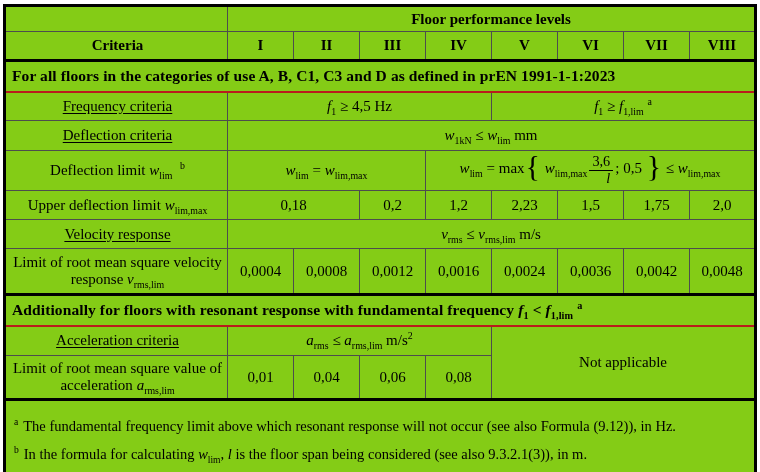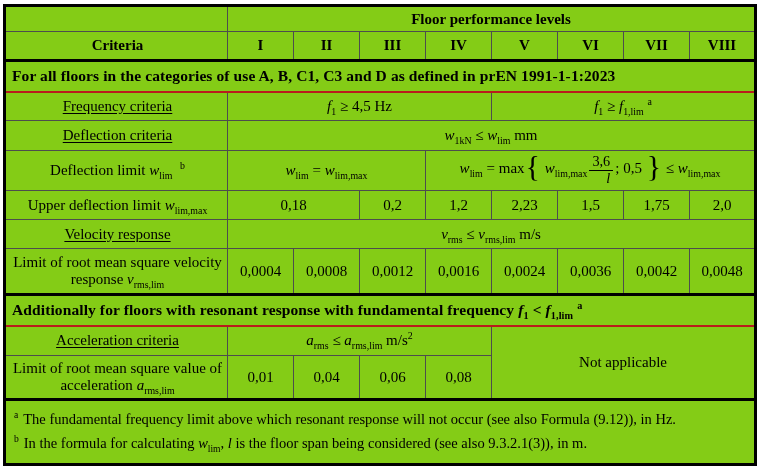--- a/index.html
+++ b/index.html
@@ -33,21 +33,21 @@
   .sec{font-weight:bold;font-size:15.5px;padding-left:6px;letter-spacing:0.1px;}
   sub{font-size:0.66em;line-height:0;}
   sup{font-size:0.66em;line-height:0;}
   i{font-style:italic;}
   .nw{white-space:nowrap;}
   .br{font-size:30px;line-height:0;vertical-align:-0.1em;font-weight:normal;padding:0 1px;}
   .frac{display:inline-block;vertical-align:-0.68em;text-align:center;line-height:1.12;margin:0 2px;font-size:0.95em;}
   .frac span{display:block;padding:0 3px;text-align:right;}
   .frac .den{border-top:1px solid #000;}
   .fn{font-size:14.5px;padding:6px 8px 4px 8px;vertical-align:top;}
-  .fnline{margin:4px 0 7px 0;}
+  .fnline{margin:11px 0 7px 0;}
   .fnm{margin-right:5px;}
   
   .h26{height:26px}.h29{height:29px}.h30{height:30px}.h31{height:31px}
   .h44{height:44px}.h45{height:40px}.h46{height:46px}.h48{height:48px}
 </style>
 </head>
 <body>
 
 <div class="wrap">
 <table>

